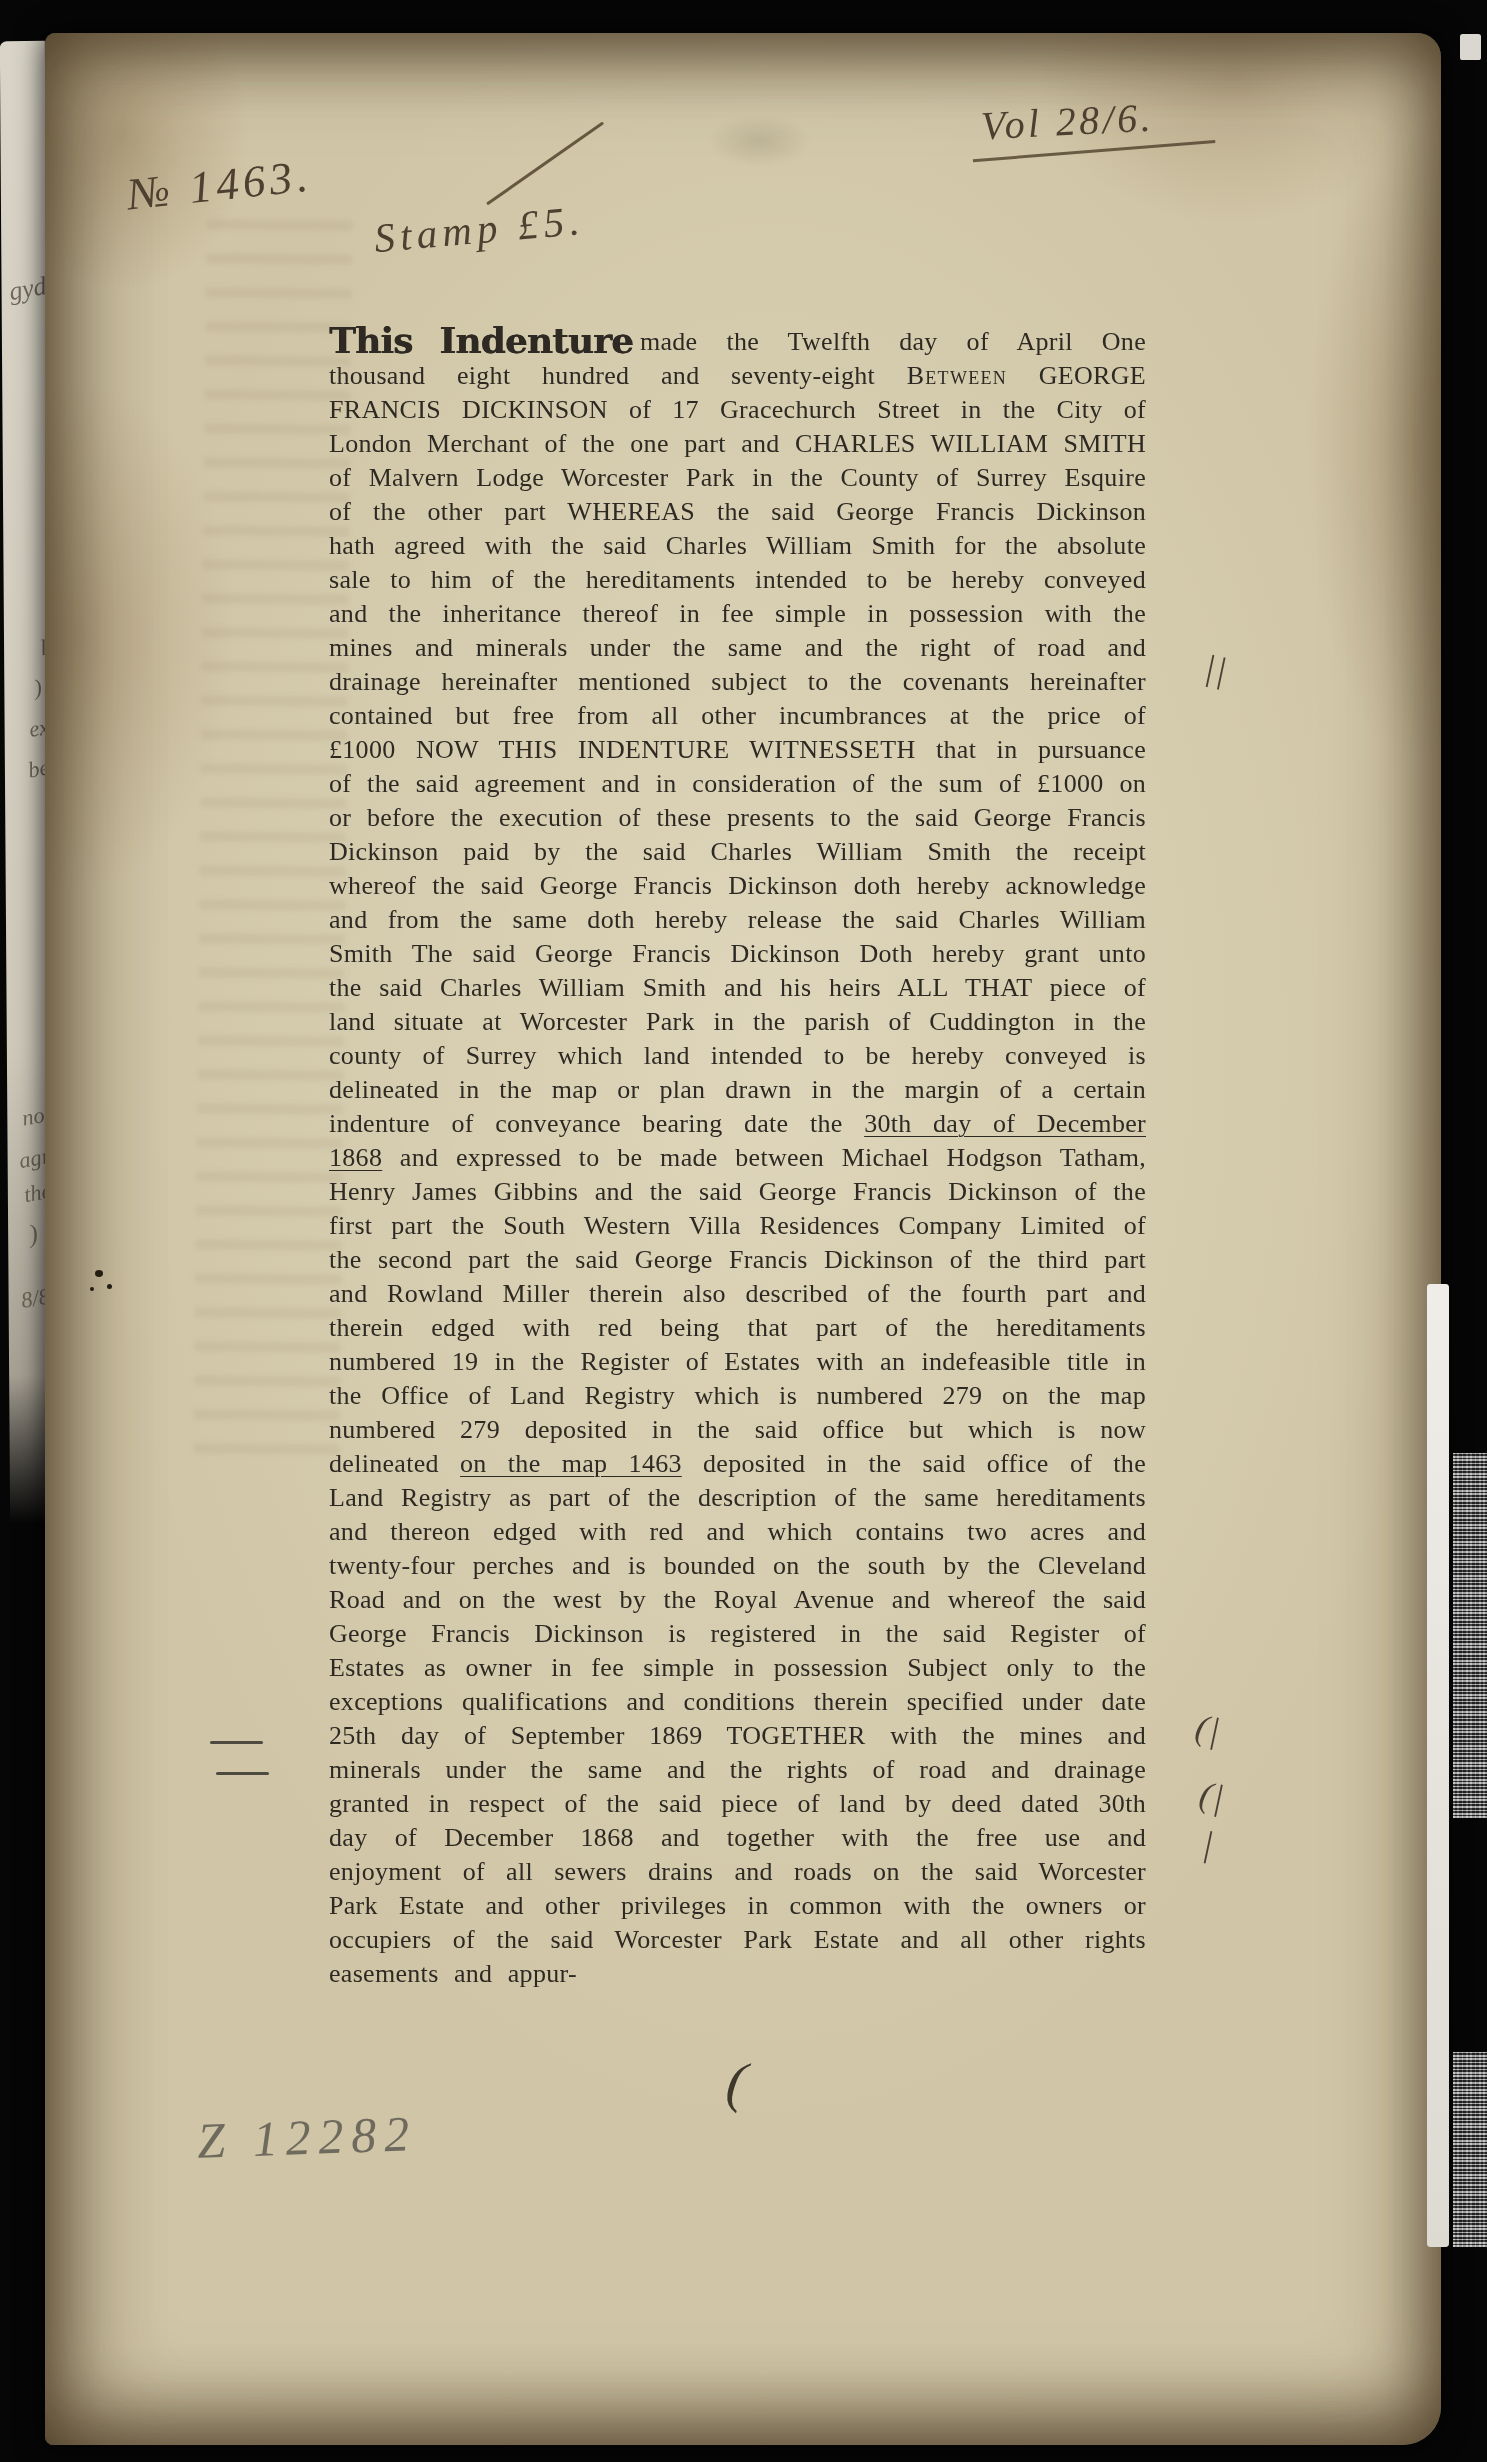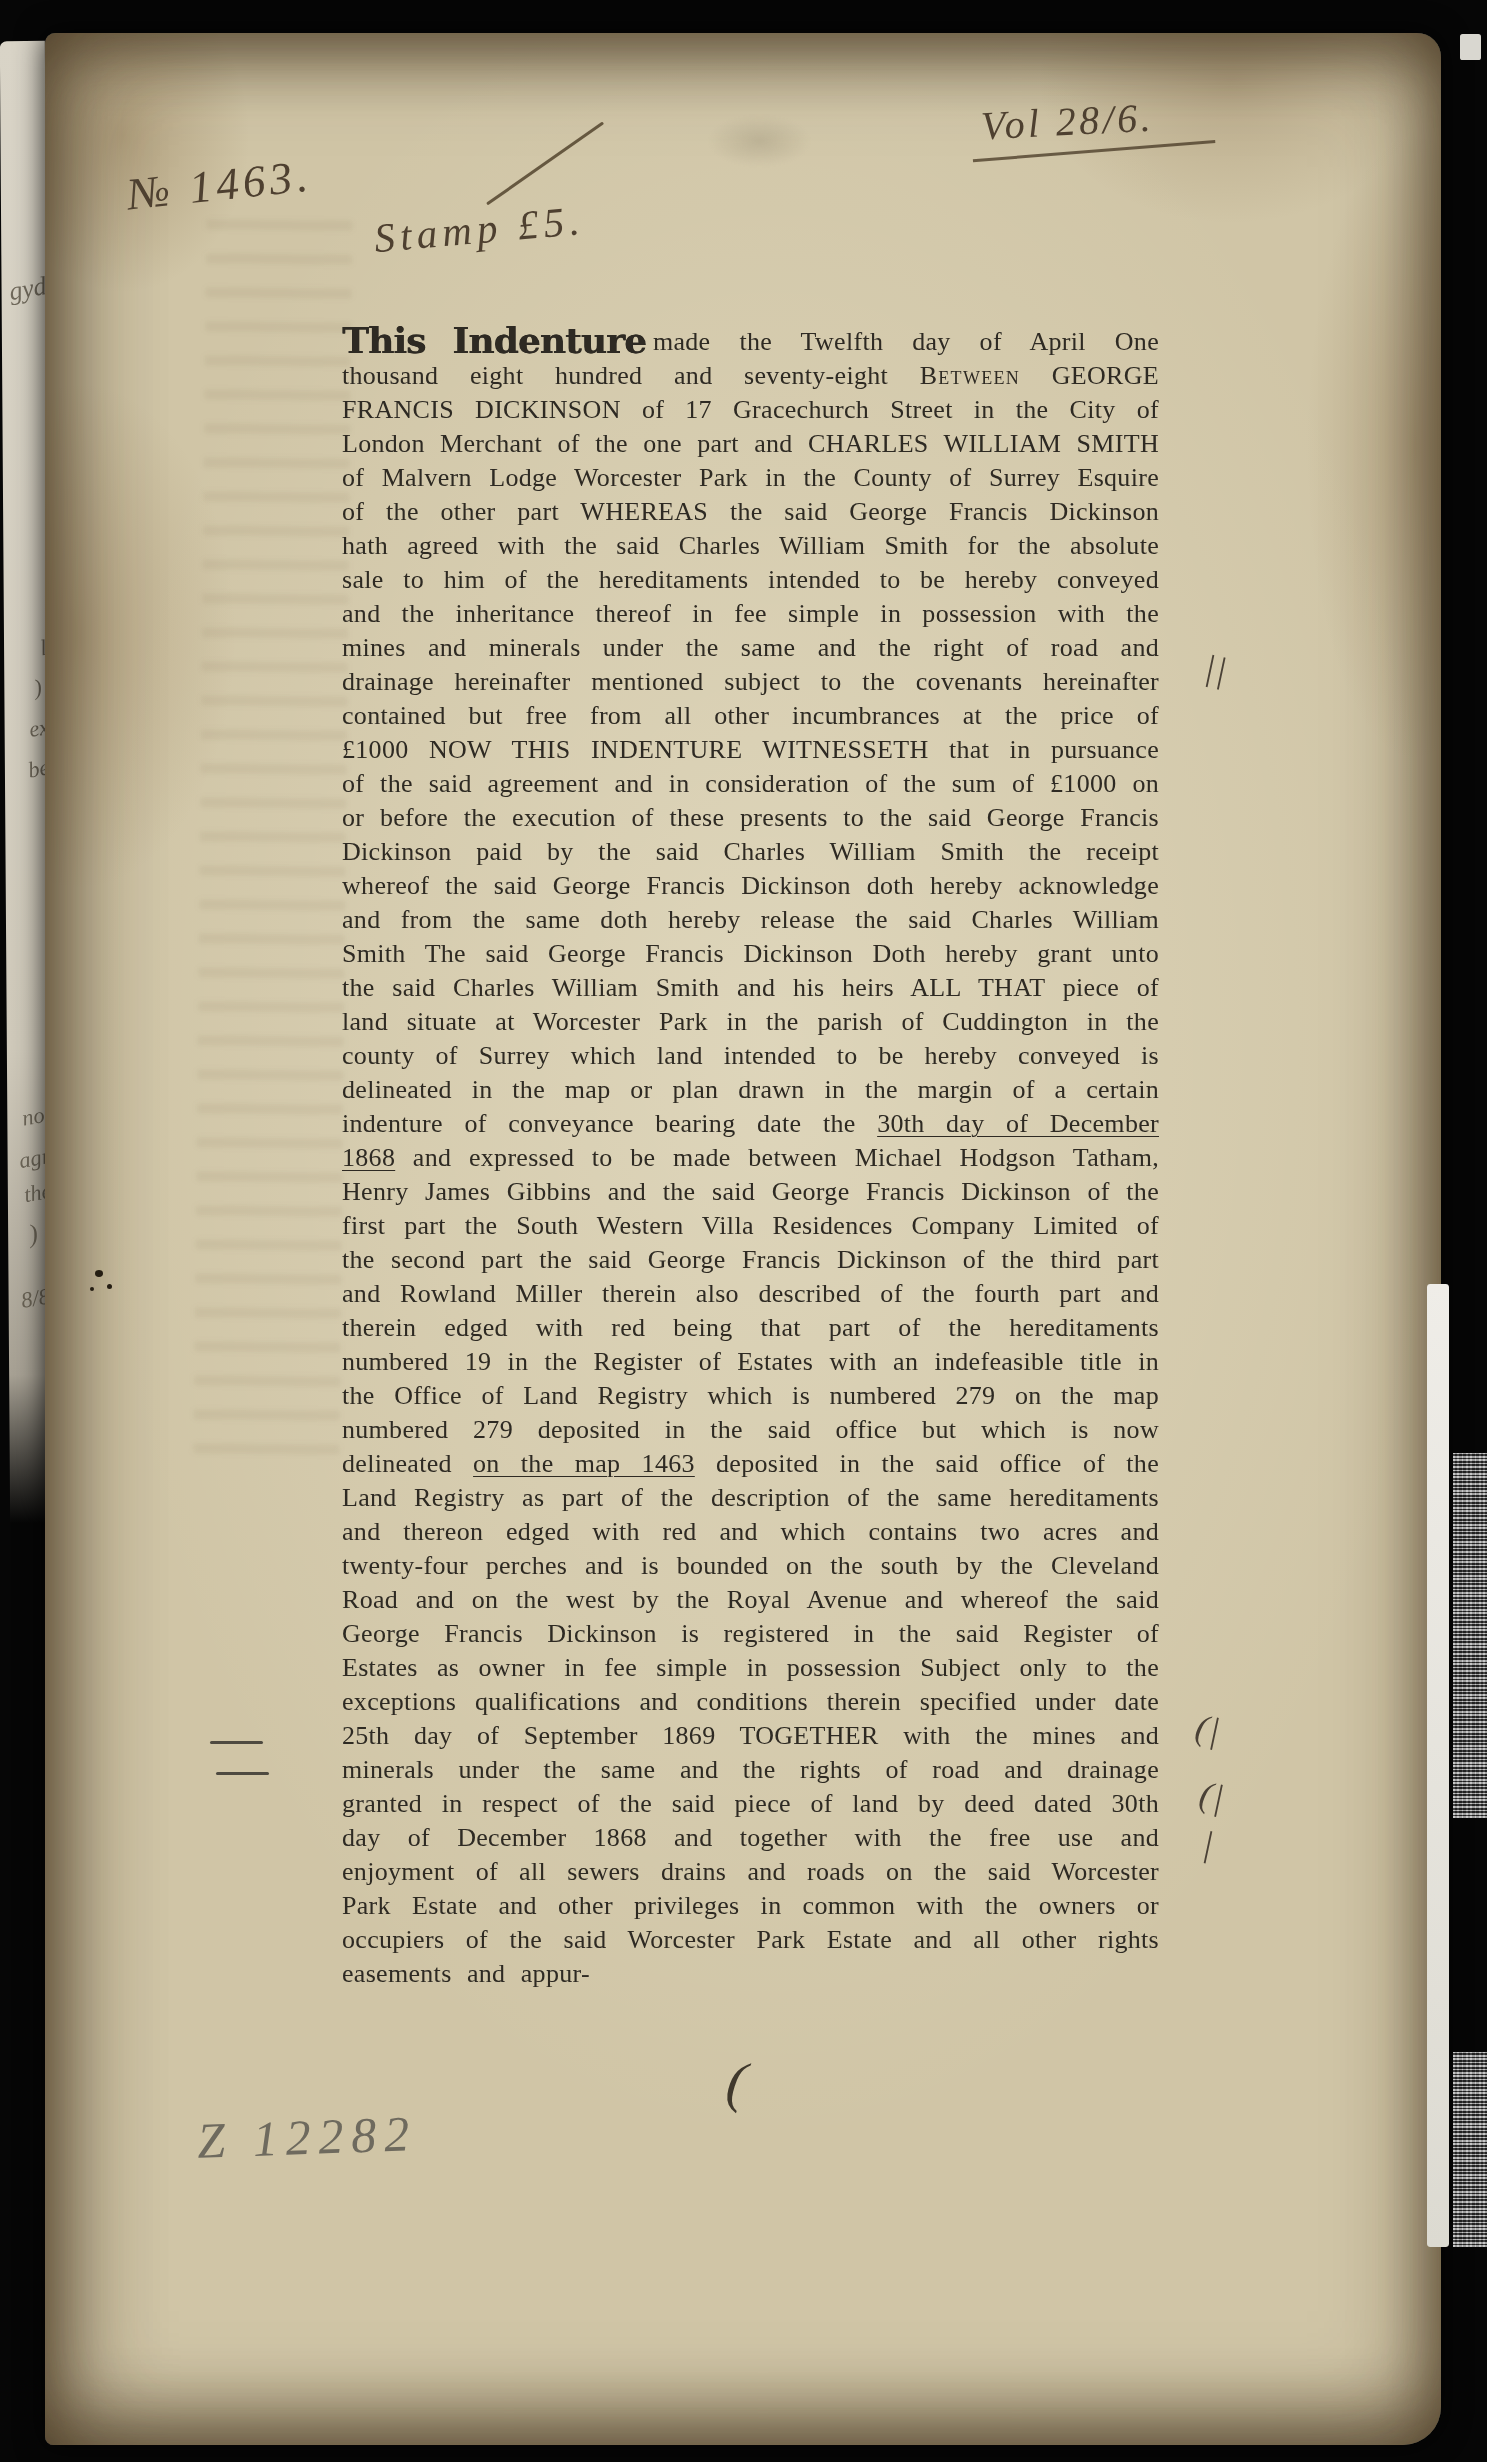--- a/index.html
+++ b/index.html
@@ -45,21 +45,21 @@
     background:repeating-linear-gradient(0deg, rgba(100,80,50,.08) 0 10.3px, rgba(0,0,0,0) 10.3px 34px);
     filter:blur(2.6px);transform:rotate(.6deg);
   }
   .faint-blob{
     position:absolute;left:663px;top:82px;width:103px;height:52px;border-radius:50%;
     background:radial-gradient(ellipse at center, rgba(150,140,115,.35), transparent 70%);
     filter:blur(1.7px);
   }
   
   .deed{
-    position:absolute;left:297px;top:265px;width:817px;
+    position:absolute;left:284px;top:265px;width:817px;
     font-size:26px;line-height:34px;letter-spacing:0.3px;word-spacing:8.6px;
     color:var(--ink,#2e2a23);text-align:justify;
   }
   .opening{
     font-family:"DejaVu Serif",serif;font-weight:700;
     font-size:36px;letter-spacing:-0.9px;word-spacing:1.7px;
     line-height:.9;vertical-align:-2.6px;padding-right:6.9px;
     text-shadow:0.5px 0 currentColor;
   }
   .seg-smallcaps{font-variant:small-caps;letter-spacing:1.3px;}

